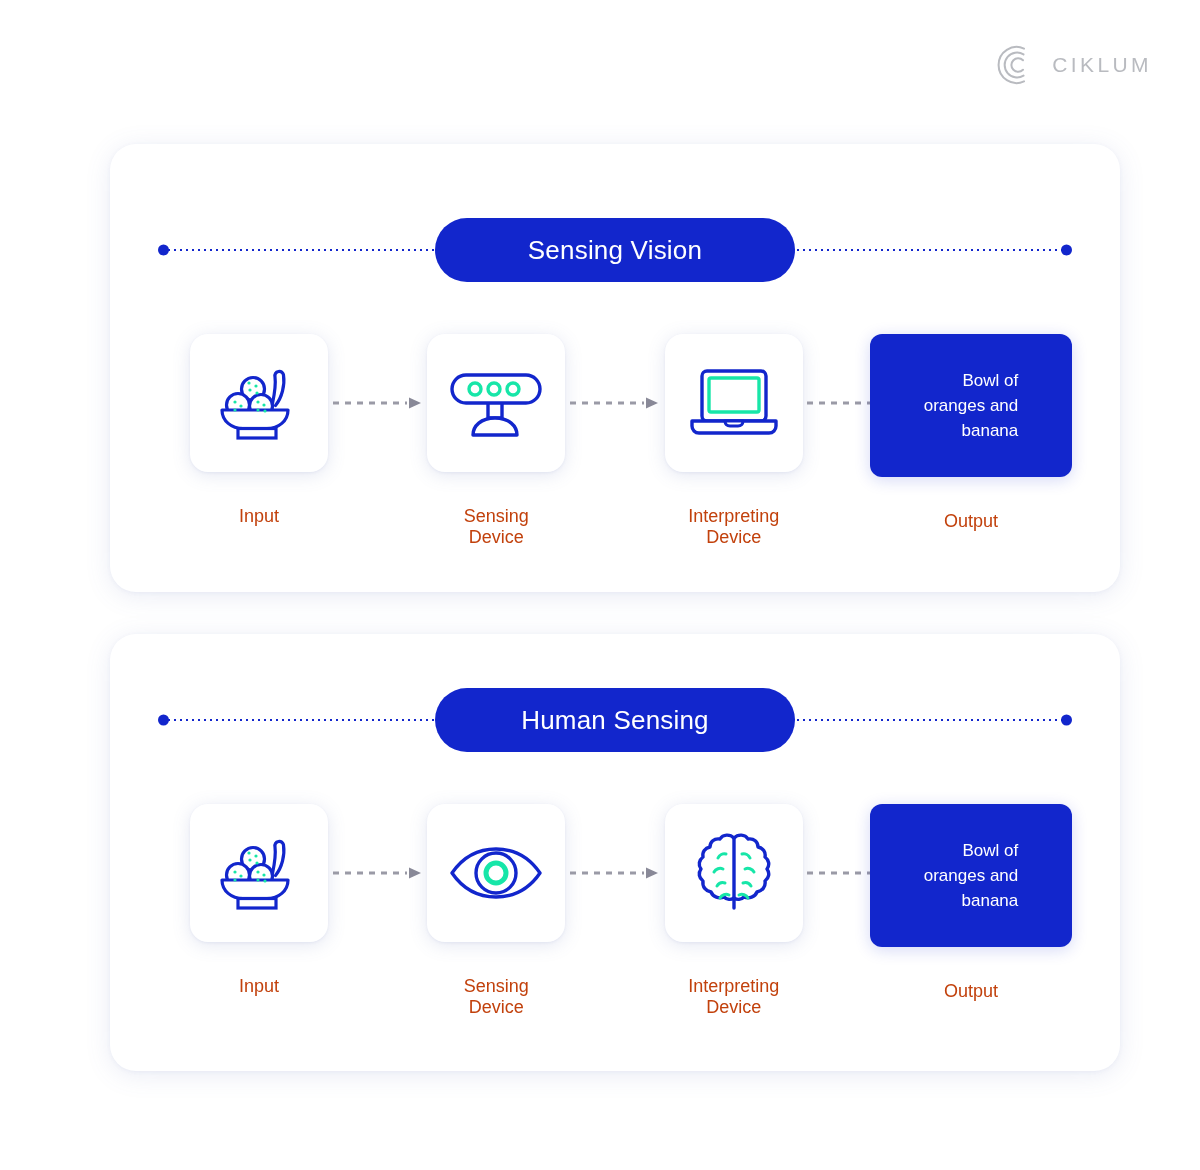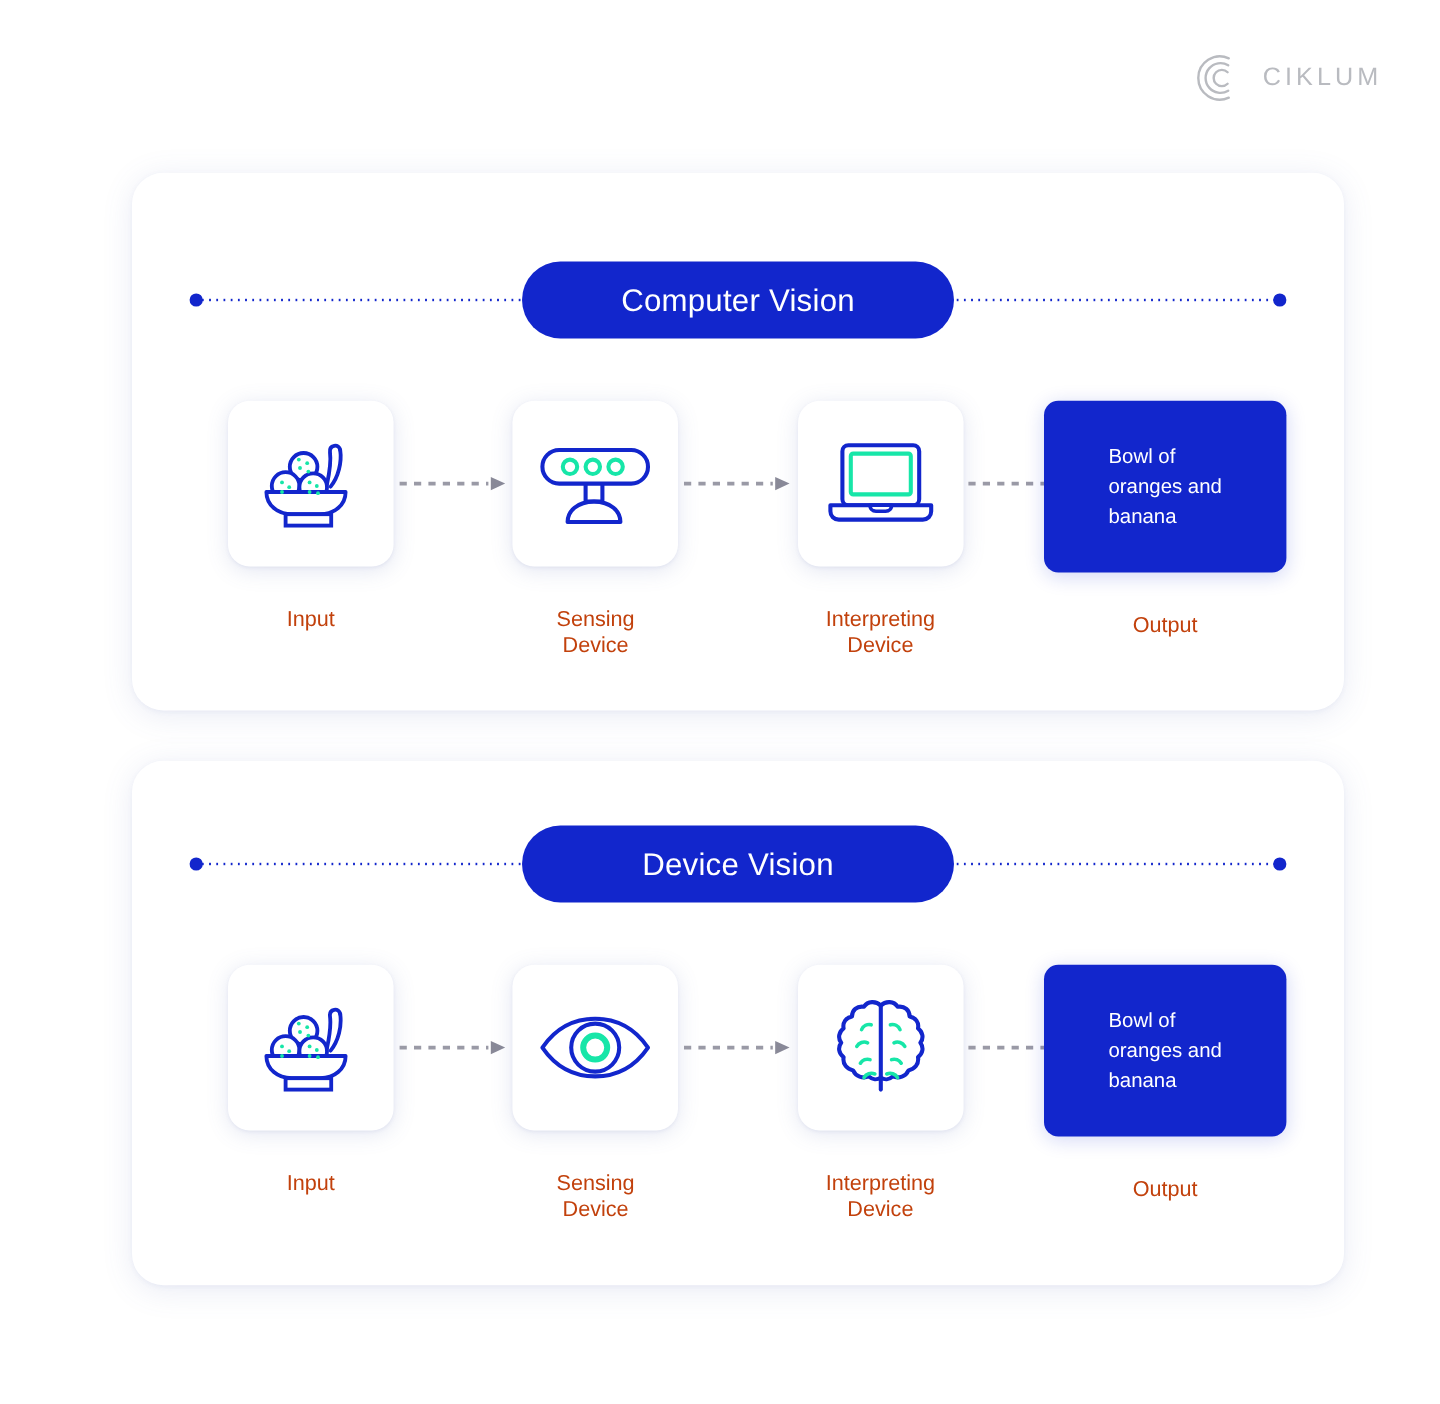--- a/index.html
+++ b/index.html
@@ -140,21 +140,21 @@
   }
   .tile svg { display: block; }
 
   .tile.output {
     width: 202px;
     height: 143px;
     background: #1226CC;
     border-radius: 12px;
     box-shadow: 0 3px 16px rgba(18, 38, 204, 0.18);
     padding: 0 16px;
-    text-align: left;
+    text-align: right;
   }
   .output-text {
     color: #ffffff;
     font-size: 17px;
     line-height: 25px;
     font-weight: 400;
   }
 
   .step-label {
     margin-top: 34px;
@@ -190,21 +190,21 @@
   <span class="brand-name">CIKLUM</span>
 </div>
 
 <div class="card" id="card-computer-vision">
 
   <div class="title-row">
     <div class="rule left">
       <span class="rule-dot"></span>
       <span class="rule-line"></span>
     </div>
-    <div class="pill">Computer Vision</div>
+    <div class="pill">Sensing Vision</div>
     <div class="rule right">
       <span class="rule-line"></span>
       <span class="rule-dot"></span>
     </div>
   </div>
 
   <div class="flow">
 
     <div class="step">
       <div class="tile">
@@ -307,21 +307,21 @@
   </div>
 </div>
 
 <div class="card" id="card-human-vision">
 
   <div class="title-row">
     <div class="rule left">
       <span class="rule-dot"></span>
       <span class="rule-line"></span>
     </div>
-    <div class="pill">Device Vision</div>
+    <div class="pill">Human Sensing</div>
     <div class="rule right">
       <span class="rule-line"></span>
       <span class="rule-dot"></span>
     </div>
   </div>
 
   <div class="flow">
 
     <div class="step">
       <div class="tile">

